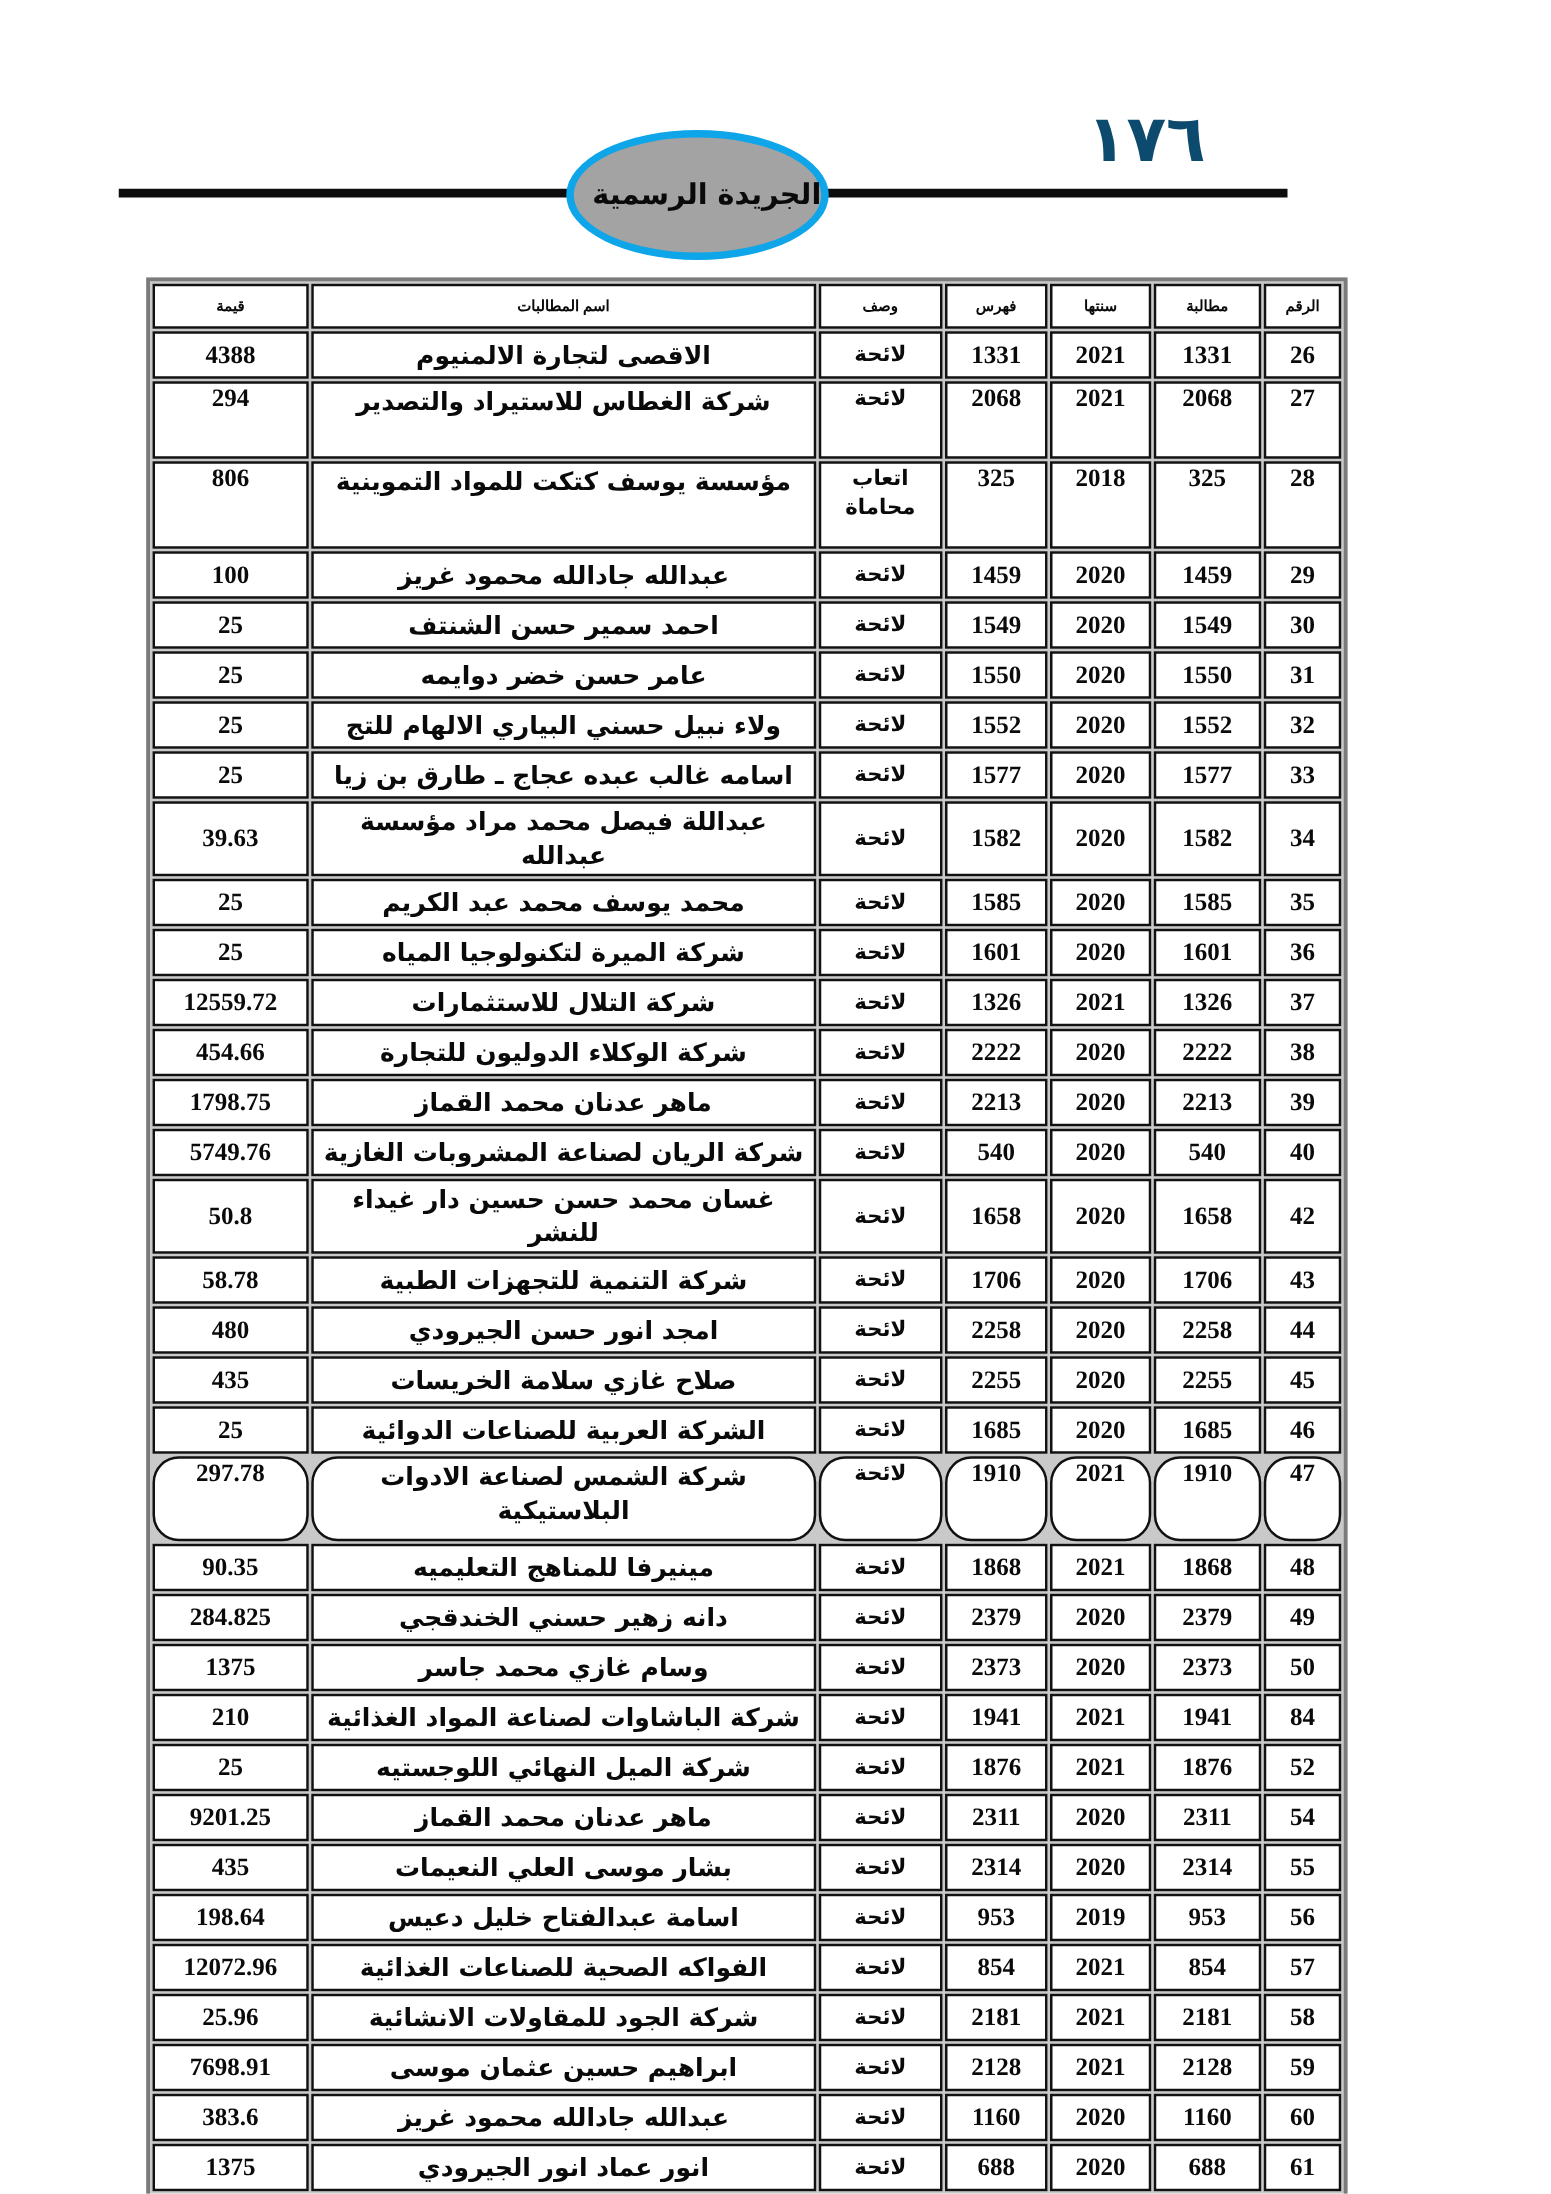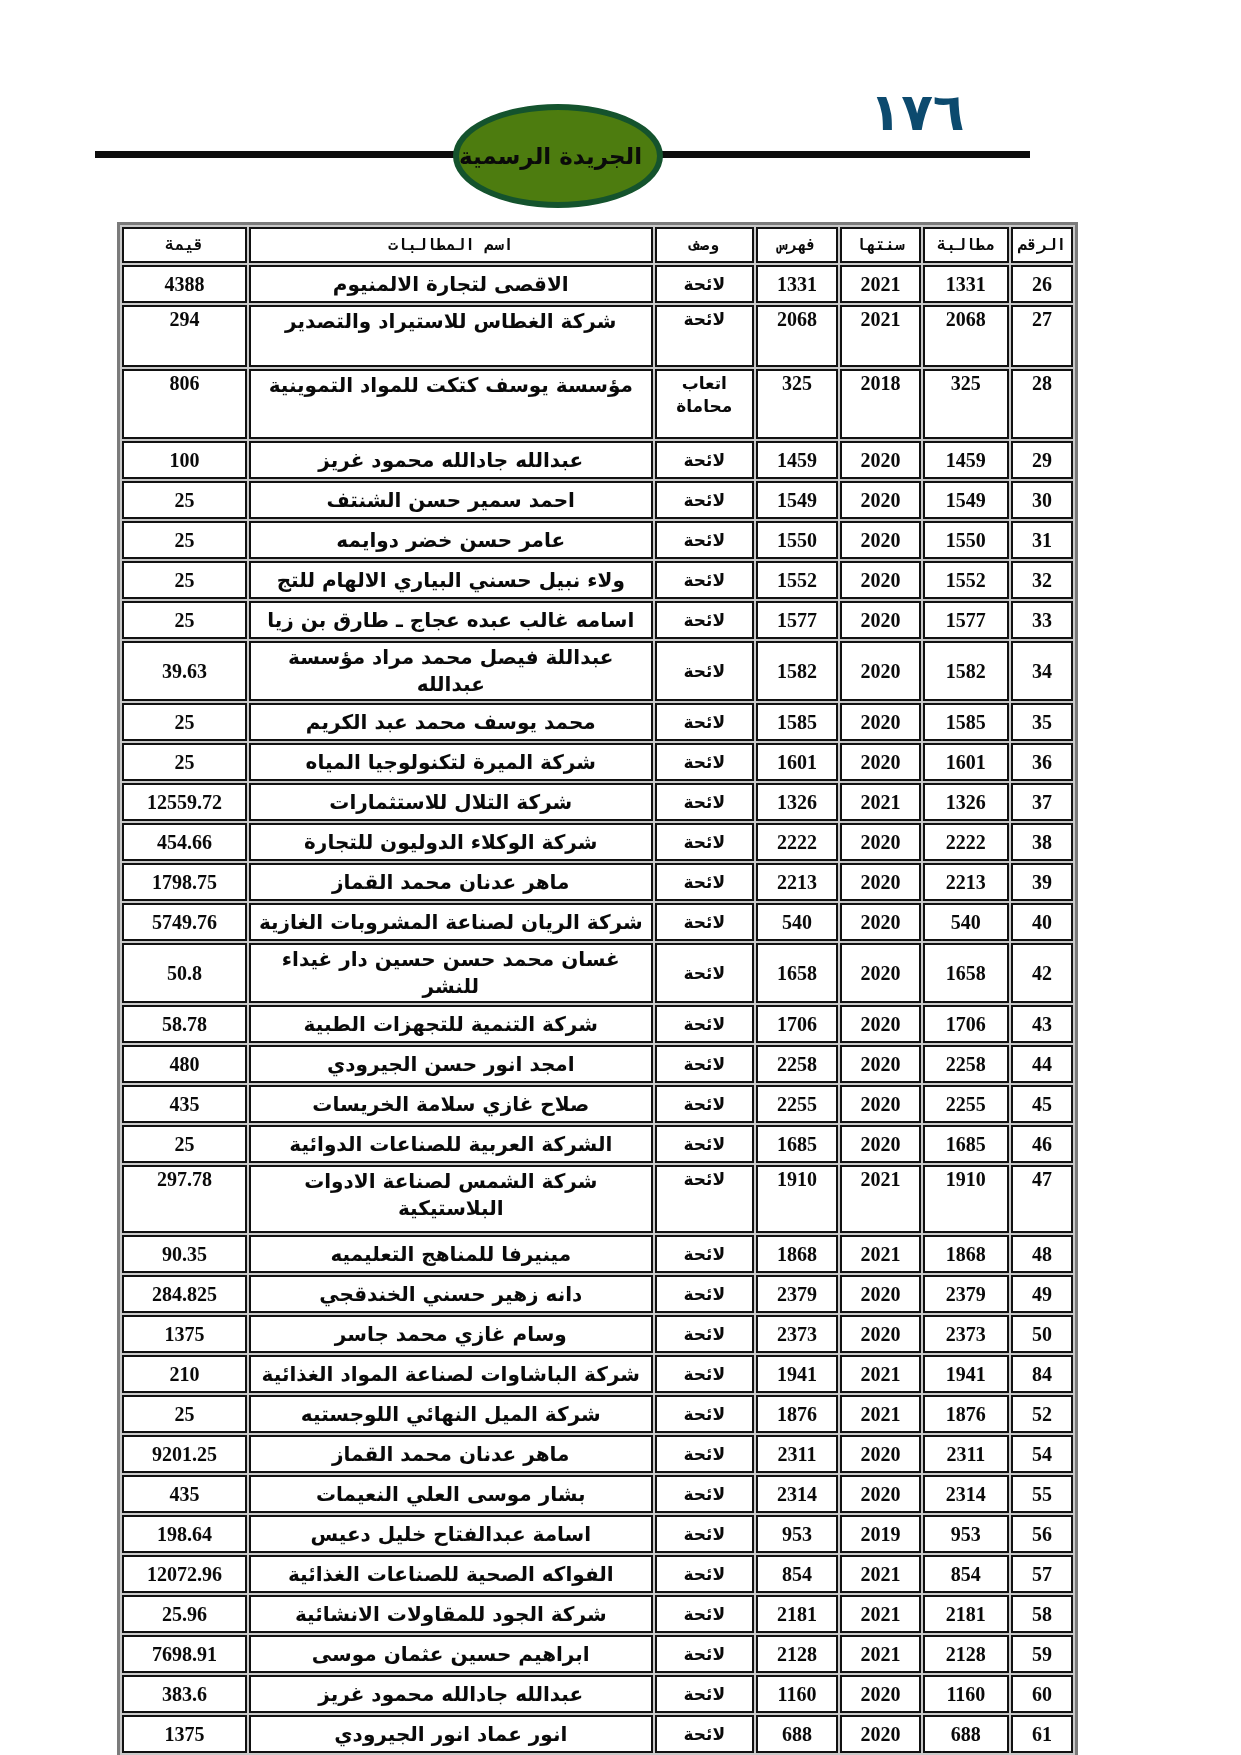--- a/index.html
+++ b/index.html
@@ -35,26 +35,26 @@
     width: 935px;
     height: 7px;
     background: #0d0d0d;
   }
   .banner-ellipse {
     position: absolute;
     top: 104px;
     left: 453px;
     width: 198px;
     height: 92px;
-    background: #4d7c0f;
-    border: 6px solid #14532d;
+    background: #a3a3a3;
+    border: 6px solid #0ea5e9;
     border-radius: 50%;
     display: flex;
     align-items: center;
-    justify-content: flex-start;
+    justify-content: flex-end;
   }
   .banner-ellipse .banner-text {
     font-size: 23px;
     font-weight: bold;
     color: #0a0a0a;
     white-space: nowrap;
   }
 
   
   .claims-table {
@@ -73,43 +73,43 @@
     background: #ffffff;
     border: 2px solid #111111;
     text-align: center;
     vertical-align: middle;
     padding: 1px 3px;
     overflow: hidden;
     color: #0a0a0a;
   }
   .claims-table th {
     height: 30px;
-    font-size: 16px;
+    font-size: 12px;
     font-weight: bold;
-    font-family: Liberation Mono, monospace;
+    font-family: Liberation Serif, serif;
   }
   .claims-table td {
     height: 32px;
   }
   .num-cell {
     font-family: "Liberation Serif", "DejaVu Serif", serif;
     font-weight: bold;
     font-size: 20px;
     direction: ltr;
   }
   .arabic-cell {
     font-family: "DejaVu Sans", sans-serif;
     font-weight: bold;
     font-size: 17px;
     line-height: 1.35;
   }
   .name-cell { font-size: 20px; }
   tr.tall-56 td { height: 56px; vertical-align: top; margin-top: 12px; }
   tr.tall-64 td { height: 64px; vertical-align: top; }
-  tr.tall-62 td { height: 62px; vertical-align: top; }
+  tr.tall-62 td { height: 62px; vertical-align: top; border-radius: 21px; }
 
   
   col.c1 { width: 60px; }
   col.c2 { width: 84px; }
   col.c3 { width: 78px; }
   col.c4 { width: 80px; }
   col.c5 { width: 96px; }
   col.c6 { width: 392px; }
   col.c7 { width: 121px; }
 </style>

